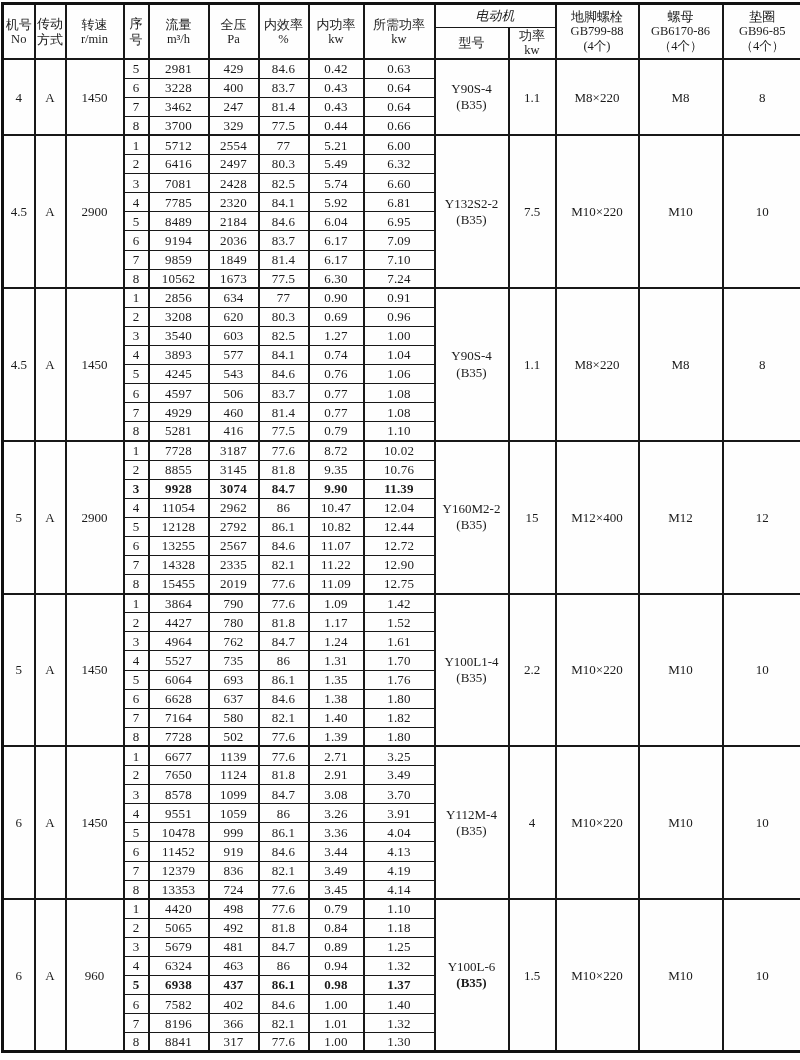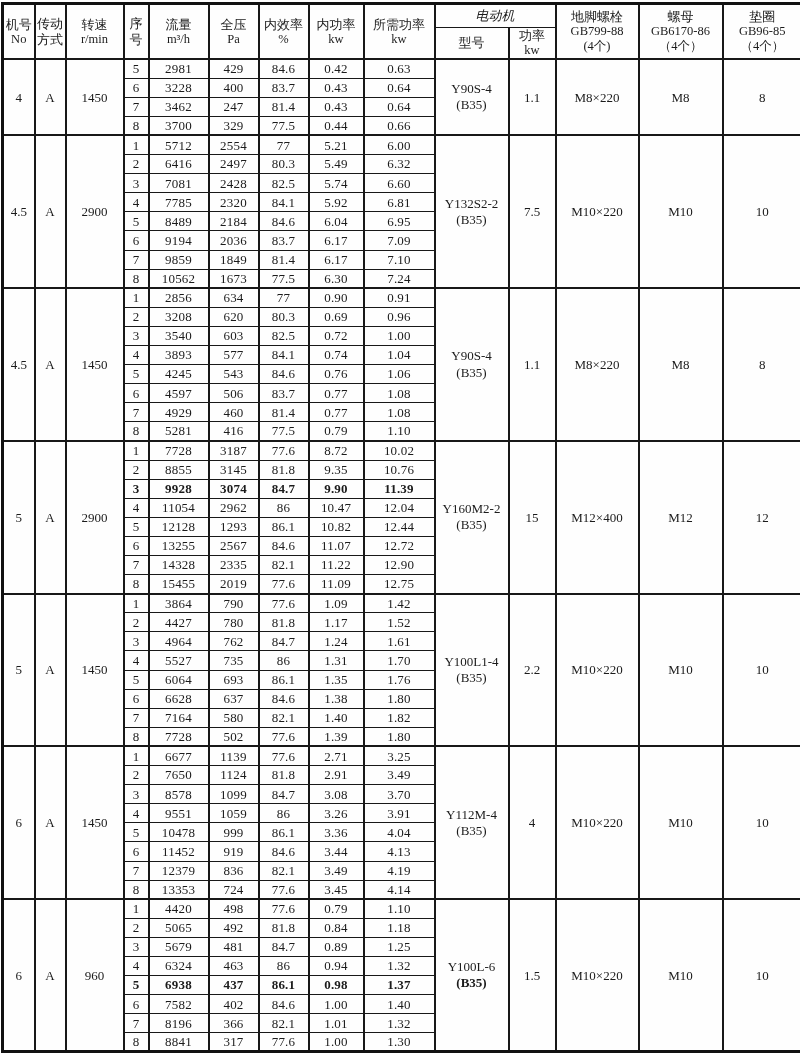--- a/index.html
+++ b/index.html
@@ -269,21 +269,21 @@
           <td class="num">620</td>
           <td class="num">80.3</td>
           <td class="num">0.69</td>
           <td class="num">0.96</td>
         </tr>
         <tr>
           <td class="num">3</td>
           <td class="num">3540</td>
           <td class="num">603</td>
           <td class="num">82.5</td>
-          <td class="num">0.72</td>
+          <td class="num">1.27</td>
           <td class="num">1.00</td>
         </tr>
         <tr>
           <td class="num">4</td>
           <td class="num">3893</td>
           <td class="num">577</td>
           <td class="num">84.1</td>
           <td class="num">0.74</td>
           <td class="num">1.04</td>
         </tr>
@@ -358,21 +358,21 @@
           <td class="num">4</td>
           <td class="num">11054</td>
           <td class="num">2962</td>
           <td class="num">86</td>
           <td class="num">10.47</td>
           <td class="num">12.04</td>
         </tr>
         <tr>
           <td class="num">5</td>
           <td class="num">12128</td>
-          <td class="num">1293</td>
+          <td class="num">2792</td>
           <td class="num">86.1</td>
           <td class="num">10.82</td>
           <td class="num">12.44</td>
         </tr>
         <tr>
           <td class="num">6</td>
           <td class="num">13255</td>
           <td class="num">2567</td>
           <td class="num">84.6</td>
           <td class="num">11.07</td>

